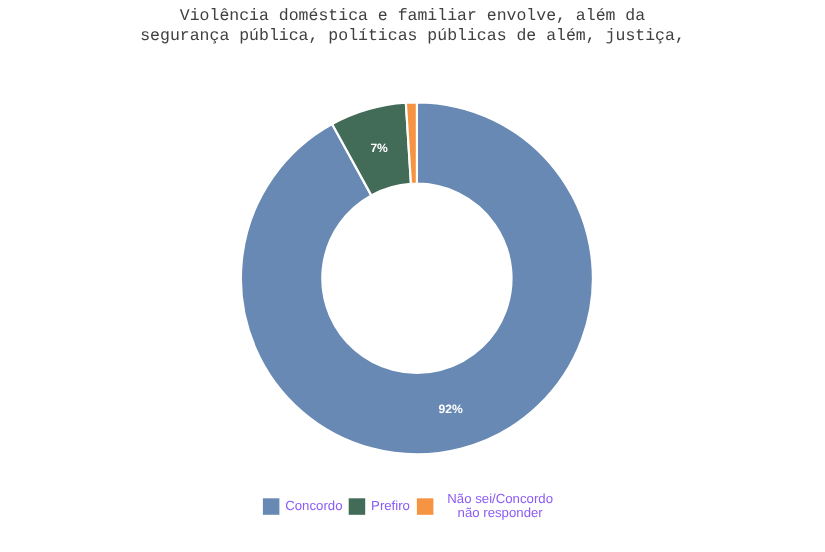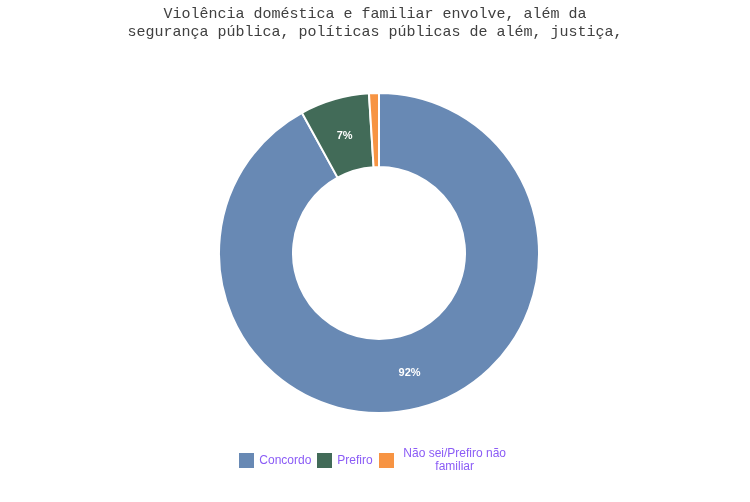--- a/index.html
+++ b/index.html
@@ -42,17 +42,17 @@
     <div class="legend-item">
       <span class="swatch" style="background-color: rgb(104, 137, 180);"></span>
       <span class="legend-label">Concordo</span>
     </div>
     <div class="legend-item">
       <span class="swatch" style="background-color: rgb(66, 107, 88);"></span>
       <span class="legend-label">Prefiro</span>
     </div>
     <div class="legend-item">
       <span class="swatch" style="background-color: rgb(247, 148, 67);"></span>
-      <span class="legend-label wrap">Não sei/Prefiro não familiar</span>
+      <span class="legend-label wrap">Não sei/Concordo não responder</span>
     </div>
   </div>
 
 </div>
 
 </body></html>

